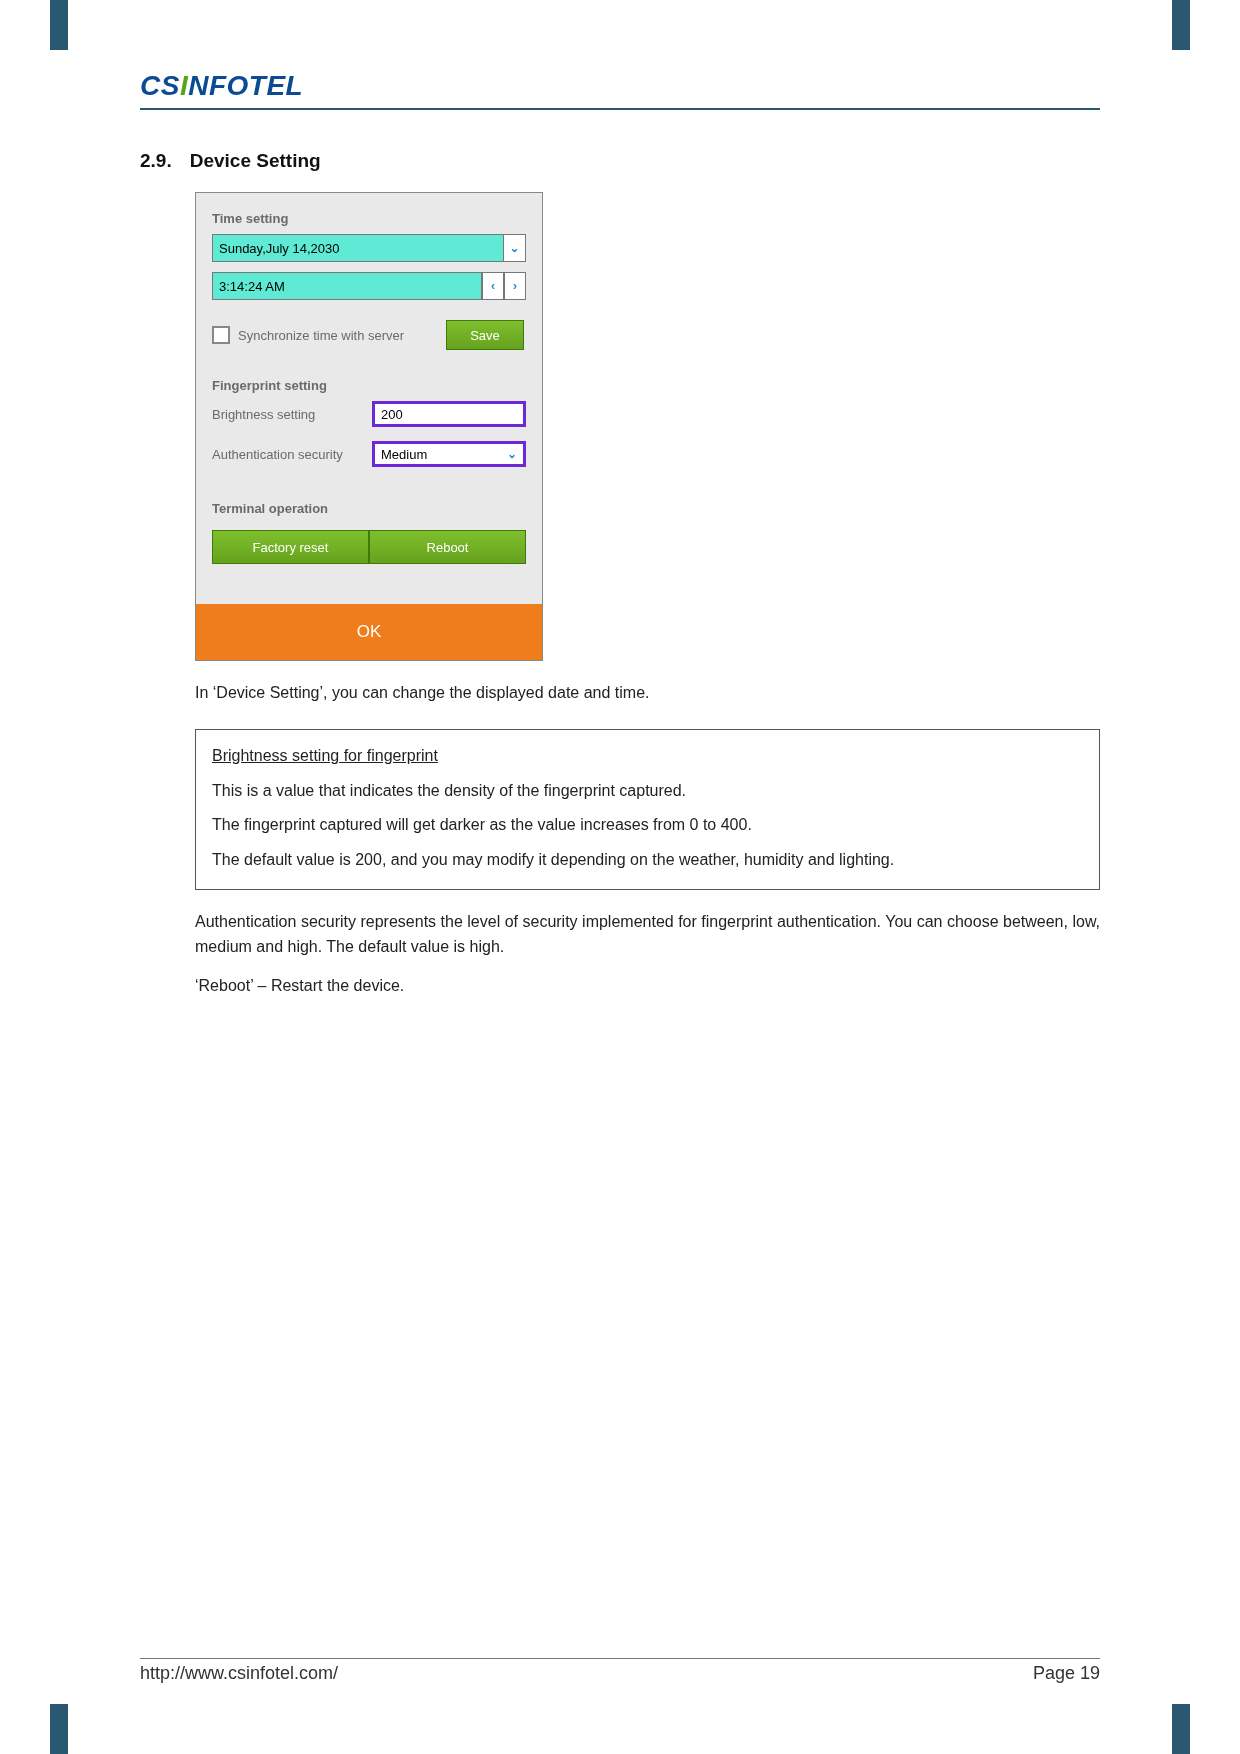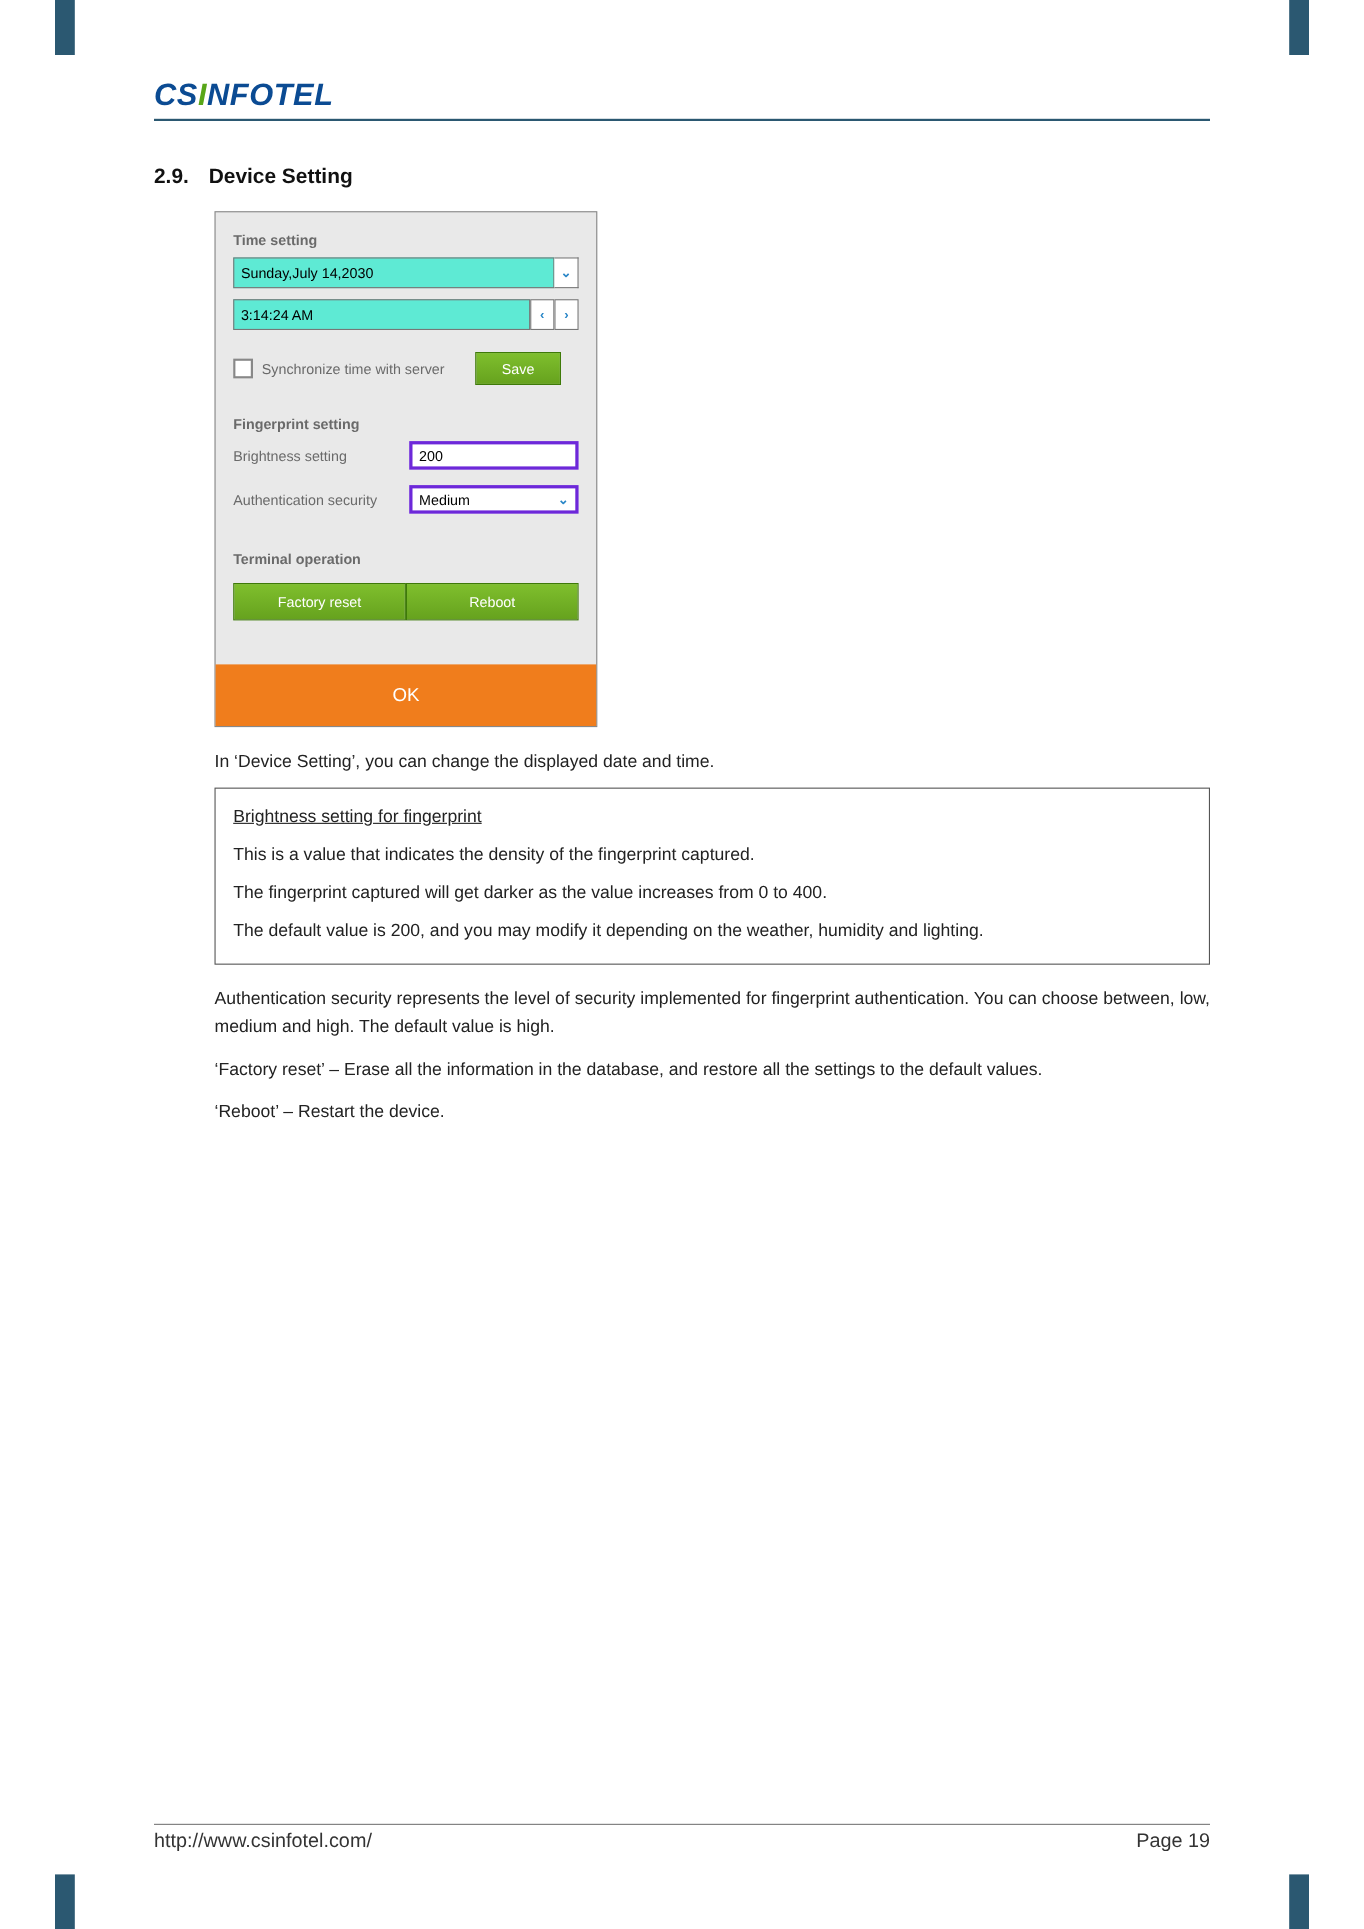--- a/index.html
+++ b/index.html
@@ -60,21 +60,21 @@
     flex: 1; height: 28px; background: #5eead4; border: 1px solid #777;
     padding: 12px 6px; font-size: 13px; display: flex; align-items: center;
   }
   .drop-btn {
     width: 22px; height: 28px; background: #fff; border: 1px solid #777; border-left: none;
     display: flex; align-items: center; justify-content: center;
   }
   .chev { font-size: 12px; color: #2986c7; font-weight: bold; }
   .spin-btns { display: flex; }
   .spin-btns .drop-btn { border-left: 1px solid #777; }
-  .sync-row { display: flex; align-items: center; justify-content: space-between; margin: 10px 16px 28px 0; }
+  .sync-row { display: flex; align-items: center; justify-content: space-between; margin: 10px 2px 28px 0; }
   .chk { width: 18px; height: 18px; border: 2px solid #888; background: #fff; margin-right: 8px; }
   .sync-label { font-size: 13px; color: #6a6a6a; display: flex; align-items: center; }
   .save-btn {
     width: 78px; height: 30px; border: 1px solid #3e7a08;
     background: linear-gradient(#7fbf2d,#66a21e);
     color: #fff; font-size: 13px; display: flex; align-items: center; justify-content: center;
   }
   .fp-row { display: flex; align-items: center; margin-bottom: 14px; }
   .fp-label { width: 160px; font-size: 13px; color: #6a6a6a; }
   .fp-input { flex: 1; height: 26px; background: #fff; border: 3px solid #6d28d9; padding: 0 6px; font-size: 13px; display:flex; align-items:center; }
@@ -88,21 +88,21 @@
     margin: 0 -16px; height: 56px; background: #f07d1c;
     color: #fff; font-size: 17px; display: flex; align-items: center; justify-content: center;
   }
 
   .body-text {
     margin-left: 55px; margin-right: 0;
     font-size: 16px; color: #222; line-height: 1.55;
   }
   .para { margin-top: 20px; text-align: justify; }
   .info-box {
-    margin-top: 10px; border: 1px solid #555; padding: 14px 28px 16px 16px;
+    margin-top: 23px; border: 1px solid #555; padding: 14px 28px 16px 16px;
   }
   .info-box .u { text-decoration: underline; display: inline-block; margin-bottom: 10px; }
   .info-box p { margin-bottom: 10px; }
 
   .footer {
     position: absolute; left: 0; right: 0; bottom: 0;
     border-top: 1px solid #777; padding-top: 4px;
     display: flex; justify-content: space-between;
     font-size: 18px; color: #333;
   }
@@ -182,21 +182,20 @@
     <p class="para">In ‘Device Setting’, you can change the displayed date and time.</p>
 
     <div class="info-box">
       <span class="u">Brightness setting for fingerprint</span>
       <p>This is a value that indicates the density of the fingerprint captured.</p>
       <p>The fingerprint captured will get darker as the value increases from 0 to 400.</p>
       <p style="margin-bottom:0">The default value is 200, and you may modify it depending on the weather, humidity and lighting.</p>
     </div>
 
     <p class="para">Authentication security represents the level of security implemented for fingerprint authentication. You can choose between, low, medium and high. The default value is high.</p>
-    <p class="para" style="margin-top:14px">‘Factory reset’ – Erase all the information in the database, and restore all the settings to the default values.</p>
     <p class="para" style="margin-top:14px">‘Reboot’ – Restart the device.</p>
   </div>
 
   <div class="footer">
     <span>http://www.csinfotel.com/</span>
     <span>Page 19</span>
   </div>
 
 </div>
 

